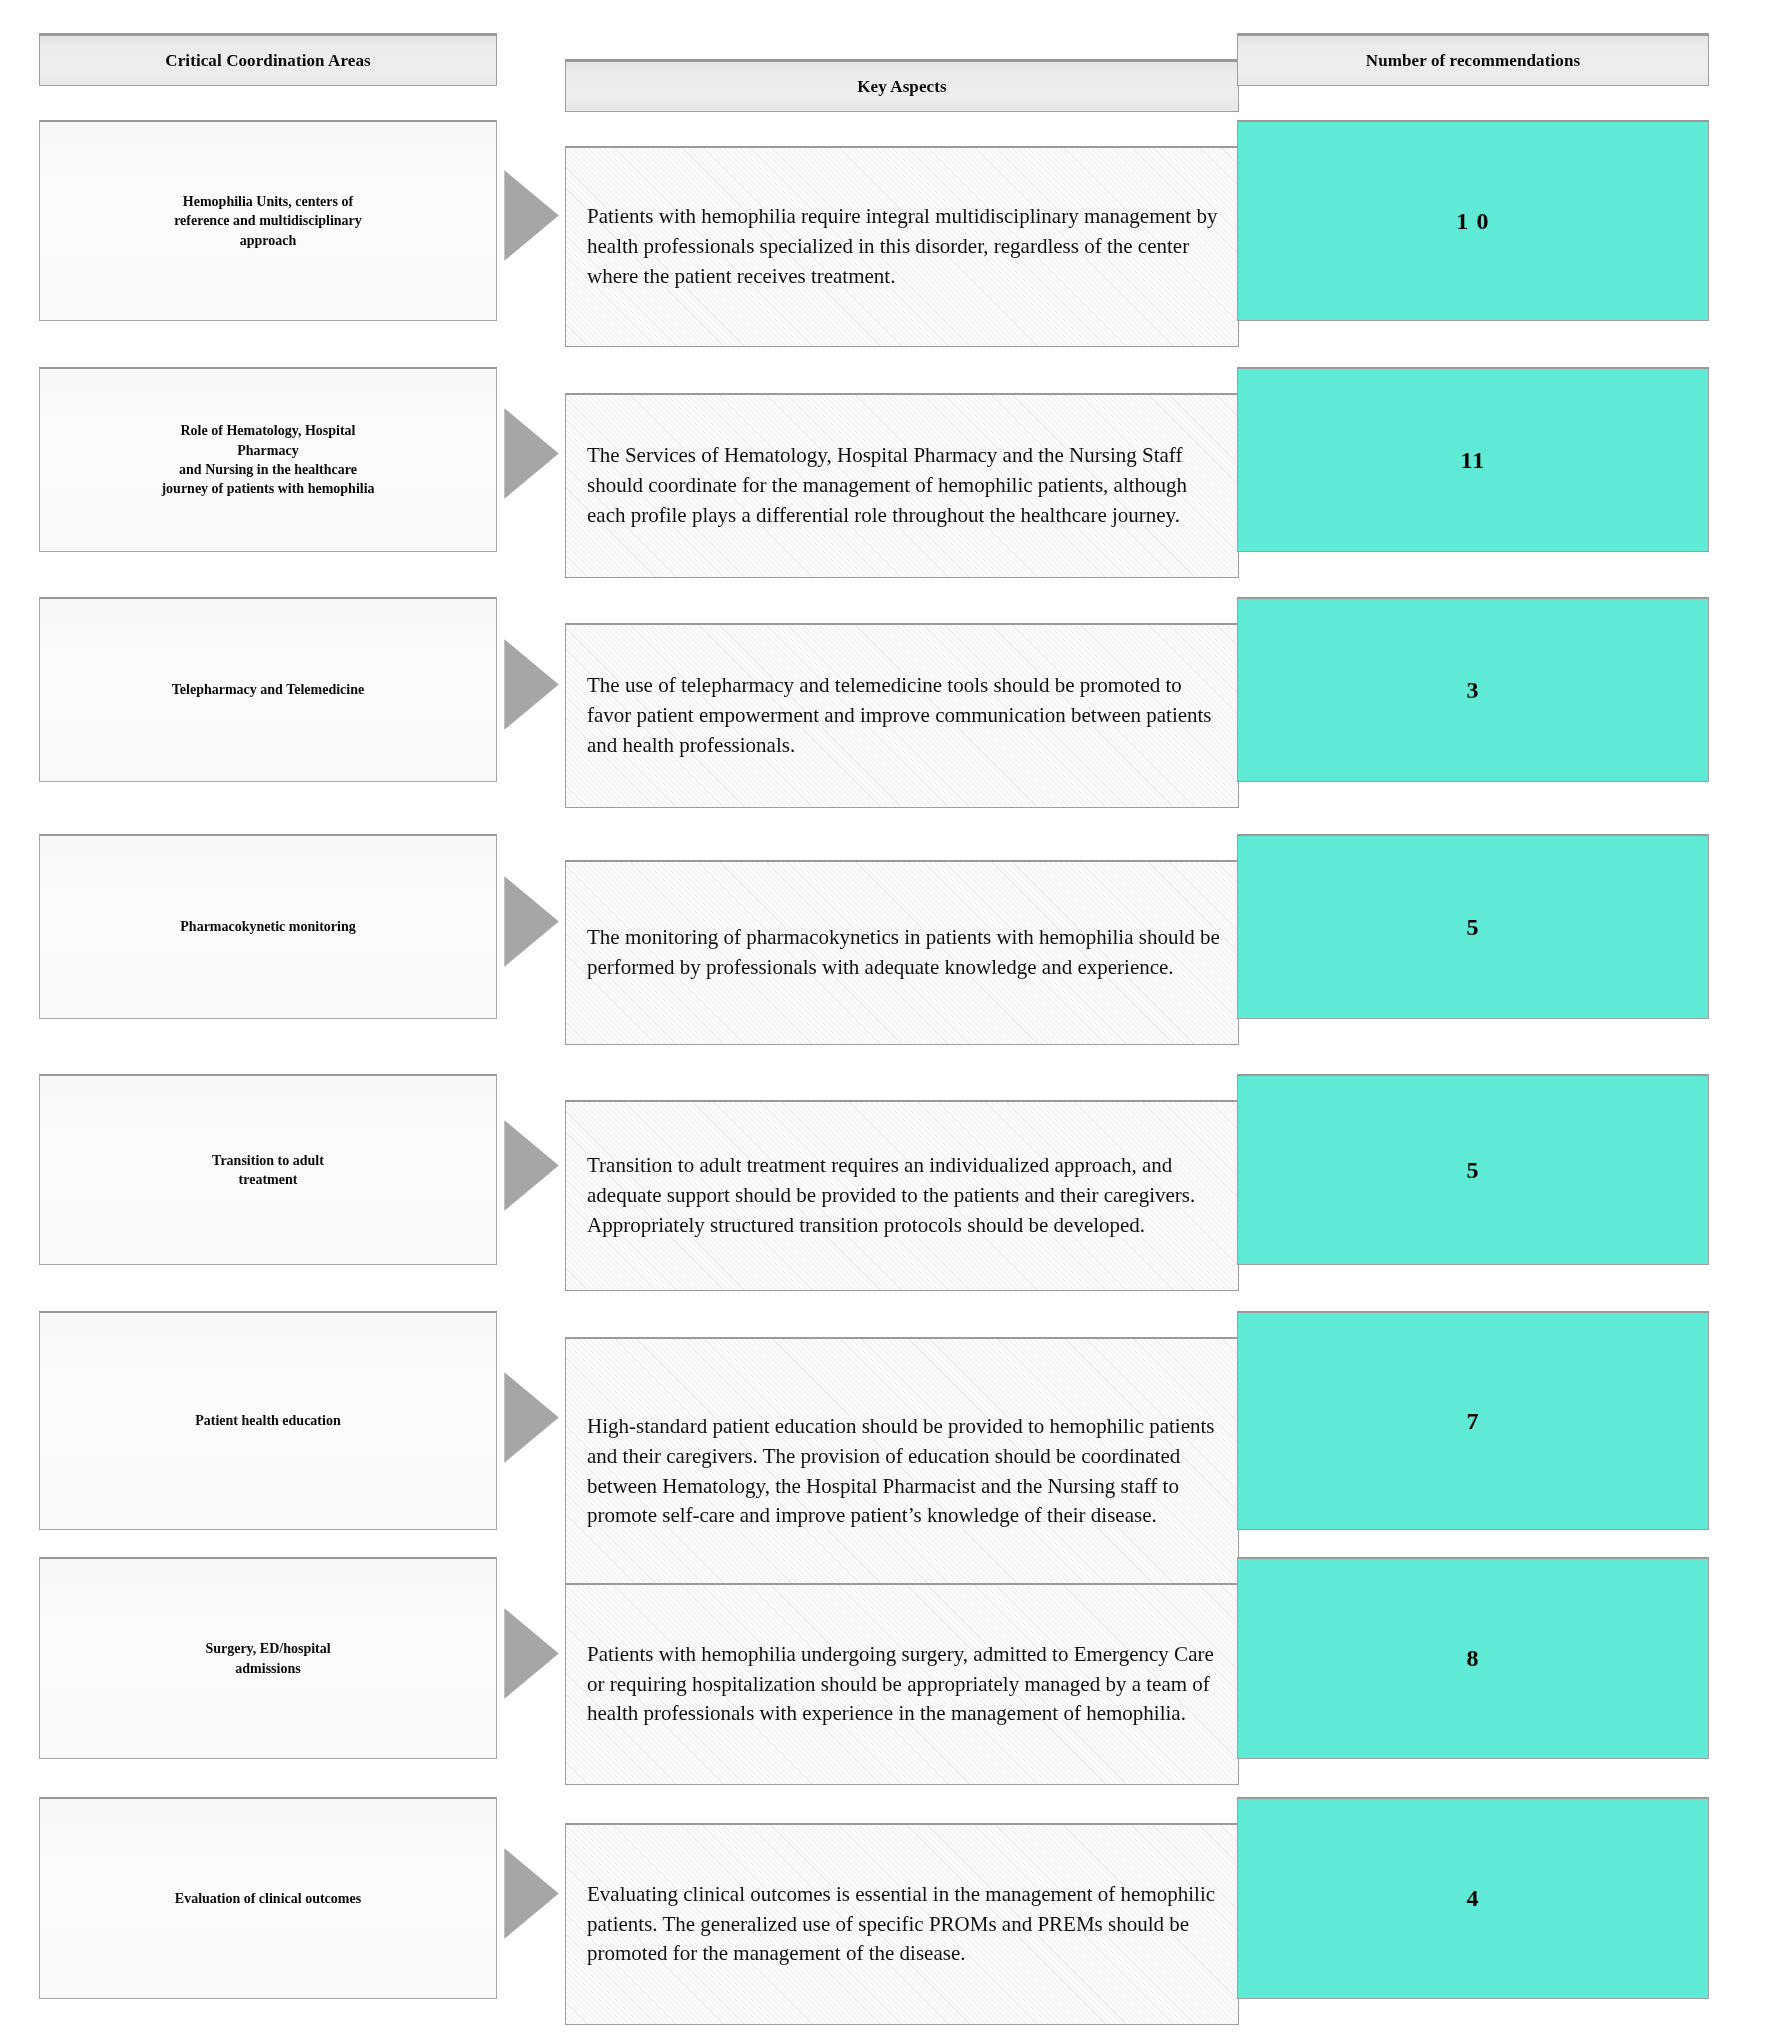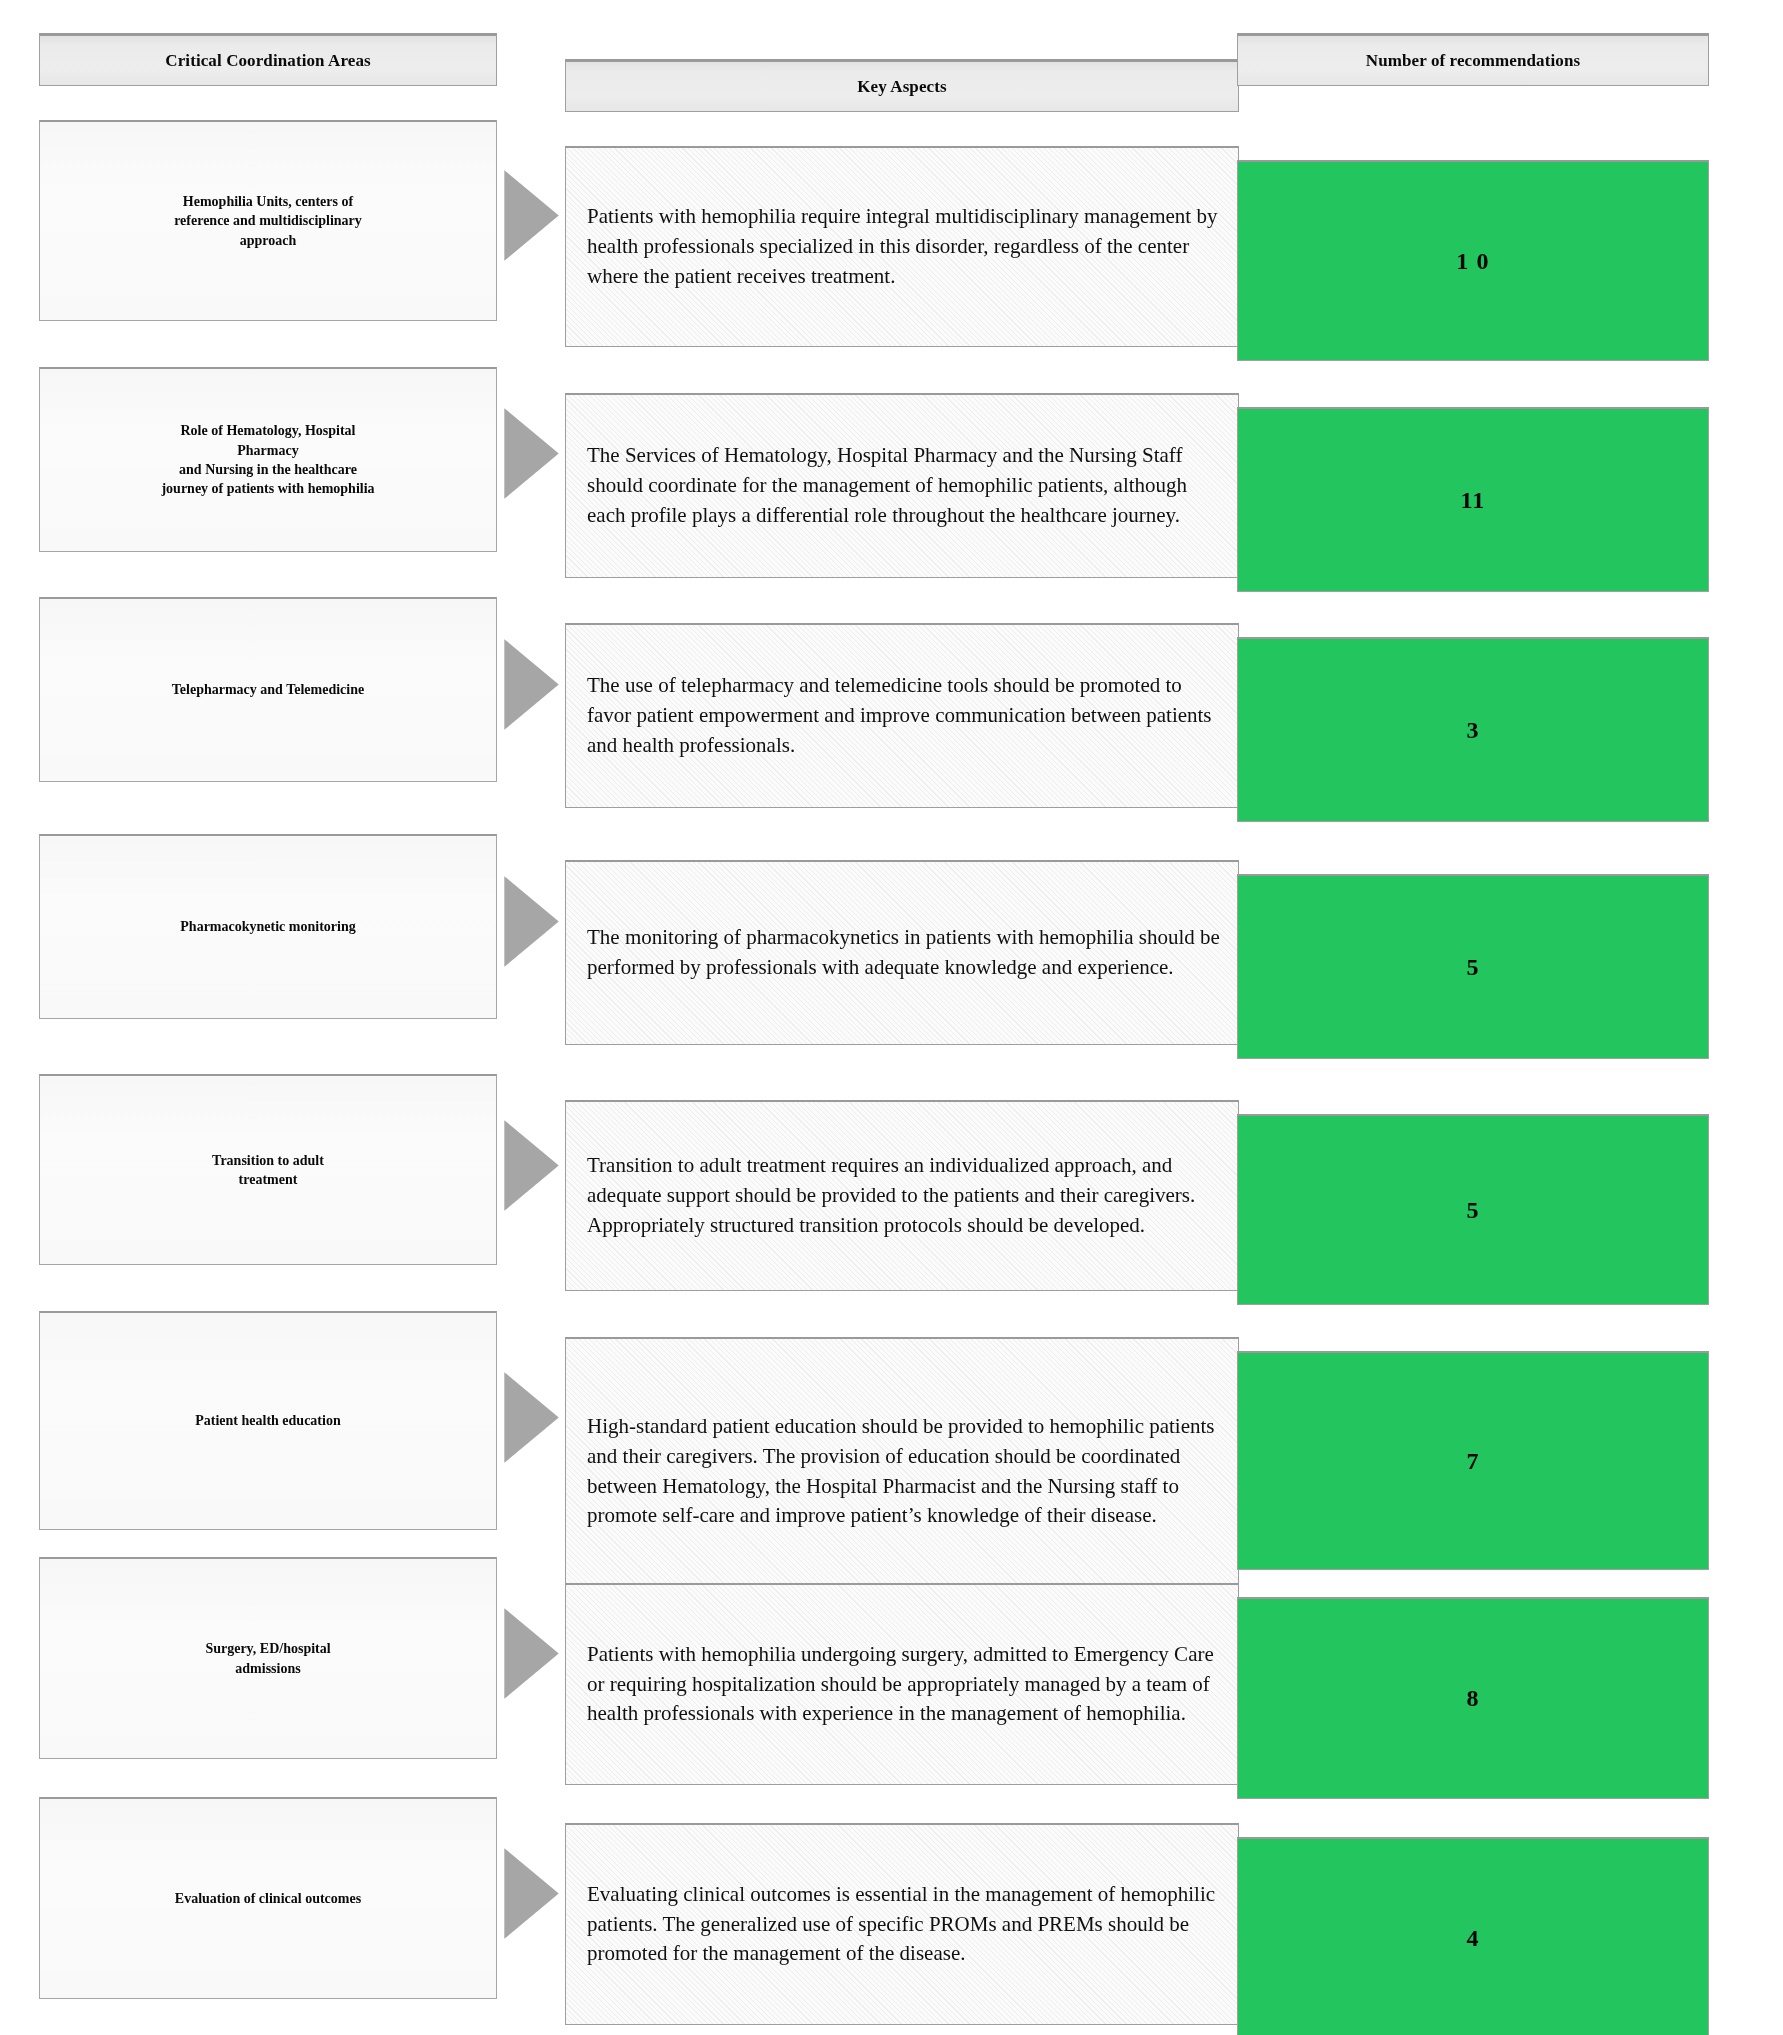--- a/index.html
+++ b/index.html
@@ -98,27 +98,26 @@
   }
   .aspect-text {
     font-size: 21px;
     color: #101010;
     line-height: 1.42;
     text-align: left;
   }
 
   
   .num-box {
-    background: #22c55e;
+    background: #5eead4;
     border: 1.1px solid #a0a0a0;
     border-top: 2.1px solid #9a9a9a;
     display: flex;
     align-items: center;
     justify-content: center;
-    margin-top: 40px;
   }
   .num-text {
     font-weight: bold;
     font-size: 24px;
     color: #050505;
     letter-spacing: 1.1px;
   }
 
   
   .arrow {

